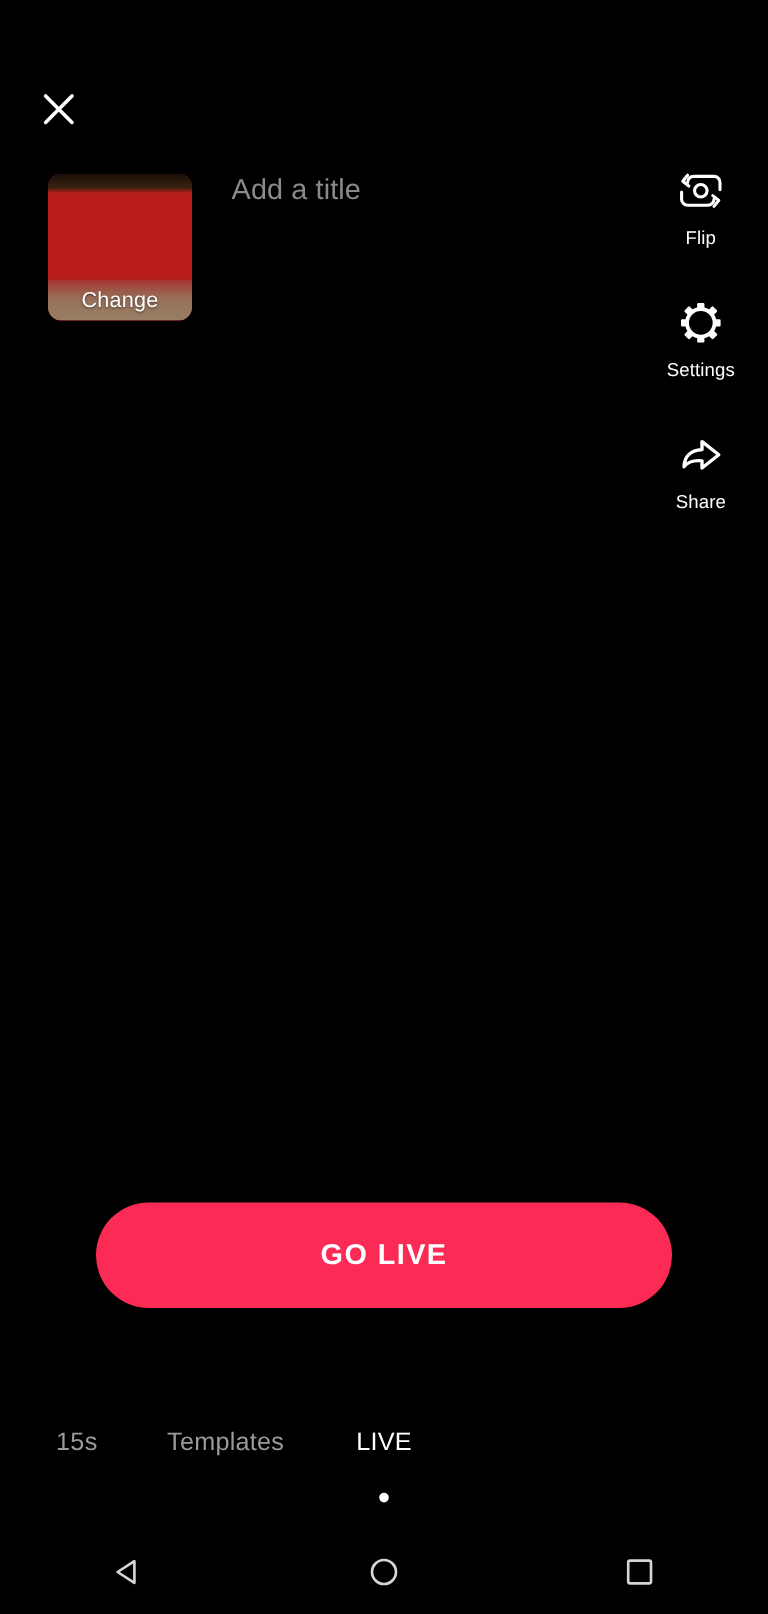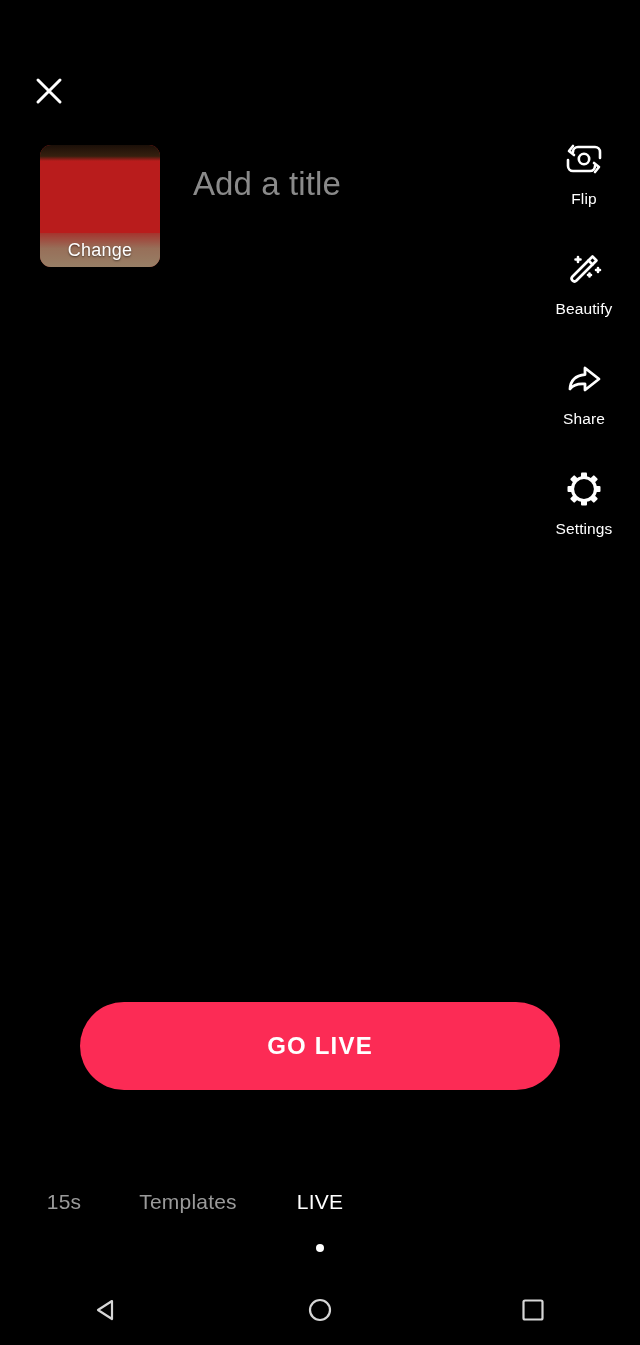--- a/index.html
+++ b/index.html
@@ -94,23 +94,23 @@
 
   .change-overlay span {
     color: #ffffff;
     font-size: 18px;
     letter-spacing: 0.2px;
     text-shadow: 0 1px 2px rgba(0,0,0,0.55);
   }
 
   .title-input {
     margin-left: 33px;
-    margin-top: 20px;
+    margin-top: 0;
     color: #ffffff;
-    font-size: 33px;
+    font-size: 24px;
     letter-spacing: 0.1px;
     background: transparent;
     border: none;
     outline: none;
     font-family: "Liberation Sans", sans-serif;
     width: 300px;
     padding: 0;
   }
   .title-input::placeholder { color: #8a8a8a; opacity: 1; }
 
@@ -243,62 +243,50 @@
         <path d="M11 15 A5 5 0 0 1 16 10 L33 10 A5 5 0 0 1 38 15 L38 21"></path>
         <path d="M33 29 A5 5 0 0 1 28 34 L11 34 A5 5 0 0 1 6 29 L6 23"></path>
         <path d="M11 9 L7 14 L12 18"></path>
         <path d="M33 35 L37 30 L32 26"></path>
         <circle cx="22" cy="22" r="5.2"></circle>
       </svg>
     </div>
     <div class="tool-label">Flip</div>
   </div>
 
-  <div class="tool-item">
-    <div class="tool-icon">
-      <svg width="44" height="44" viewBox="0 0 44 44" fill="none" stroke="#ffffff" stroke-width="2.6" stroke-linecap="round" stroke-linejoin="round">
-        <path d="M30.5 9.5 L34.5 13.5 L14.5 33.5 A2.8 2.8 0 0 1 10.5 29.5 Z"></path>
-        <path d="M26.5 13.5 L30.5 17.5"></path>
-        <path d="M16 10 L16 15 M13.5 12.5 L18.5 12.5"></path>
-        <path d="M36 21 L36 25 M34 23 L38 23"></path>
-        <path d="M27.5 26.5 L27.5 29.5 M26 28 L29 28"></path>
-      </svg>
-    </div>
-    <div class="tool-label">Beautify</div>
-  </div>
-
-
-  <div class="tool-item">
-    <div class="tool-icon">
-      <svg width="46" height="44" viewBox="0 0 46 44" fill="none" stroke="#ffffff" stroke-width="2.8" stroke-linecap="round" stroke-linejoin="round">
-        <path d="M24 11 L38 22 L24 33 L24 27 C17 26.4 12 28 9 32 C9.5 23 14 18.5 24 17.6 Z"></path>
-      </svg>
-    </div>
-    <div class="tool-label">Share</div>
-  </div>
+
 
   <div class="tool-item">
     <div class="tool-icon">
       <svg width="44" height="44" viewBox="0 0 44 44" fill="none">
         <circle cx="22" cy="22" r="11.5" stroke="#ffffff" stroke-width="3.2" fill="none"></circle>
         <g fill="#ffffff">
           <rect x="19" y="5.5" width="6" height="6" rx="1"></rect>
           <rect x="19" y="32.5" width="6" height="6" rx="1"></rect>
           <rect x="5.5" y="19" width="6" height="6" rx="1"></rect>
           <rect x="32.5" y="19" width="6" height="6" rx="1"></rect>
           <rect x="9.2" y="9.2" width="6" height="6" rx="1" transform="rotate(-45 12.2 12.2)"></rect>
           <rect x="28.8" y="9.2" width="6" height="6" rx="1" transform="rotate(45 31.8 12.2)"></rect>
           <rect x="9.2" y="28.8" width="6" height="6" rx="1" transform="rotate(45 12.2 31.8)"></rect>
           <rect x="28.8" y="28.8" width="6" height="6" rx="1" transform="rotate(-45 31.8 31.8)"></rect>
         </g>
       </svg>
     </div>
     <div class="tool-label">Settings</div>
   </div>
 
+  <div class="tool-item">
+    <div class="tool-icon">
+      <svg width="46" height="44" viewBox="0 0 46 44" fill="none" stroke="#ffffff" stroke-width="2.8" stroke-linecap="round" stroke-linejoin="round">
+        <path d="M24 11 L38 22 L24 33 L24 27 C17 26.4 12 28 9 32 C9.5 23 14 18.5 24 17.6 Z"></path>
+      </svg>
+    </div>
+    <div class="tool-label">Share</div>
+  </div>
+
 </div>
 
 <button class="golive-btn">GO LIVE</button>
 
 <div class="mode-tabs">
   <div class="mode-tab" style="left:64px;">15s</div>
   <div class="mode-tab" style="left:188px;">Templates</div>
   <div class="mode-tab active" style="left:320px;text-align:center;">LIVE</div>
 </div>
 <div class="tab-dot" style="left:320px;"></div>

